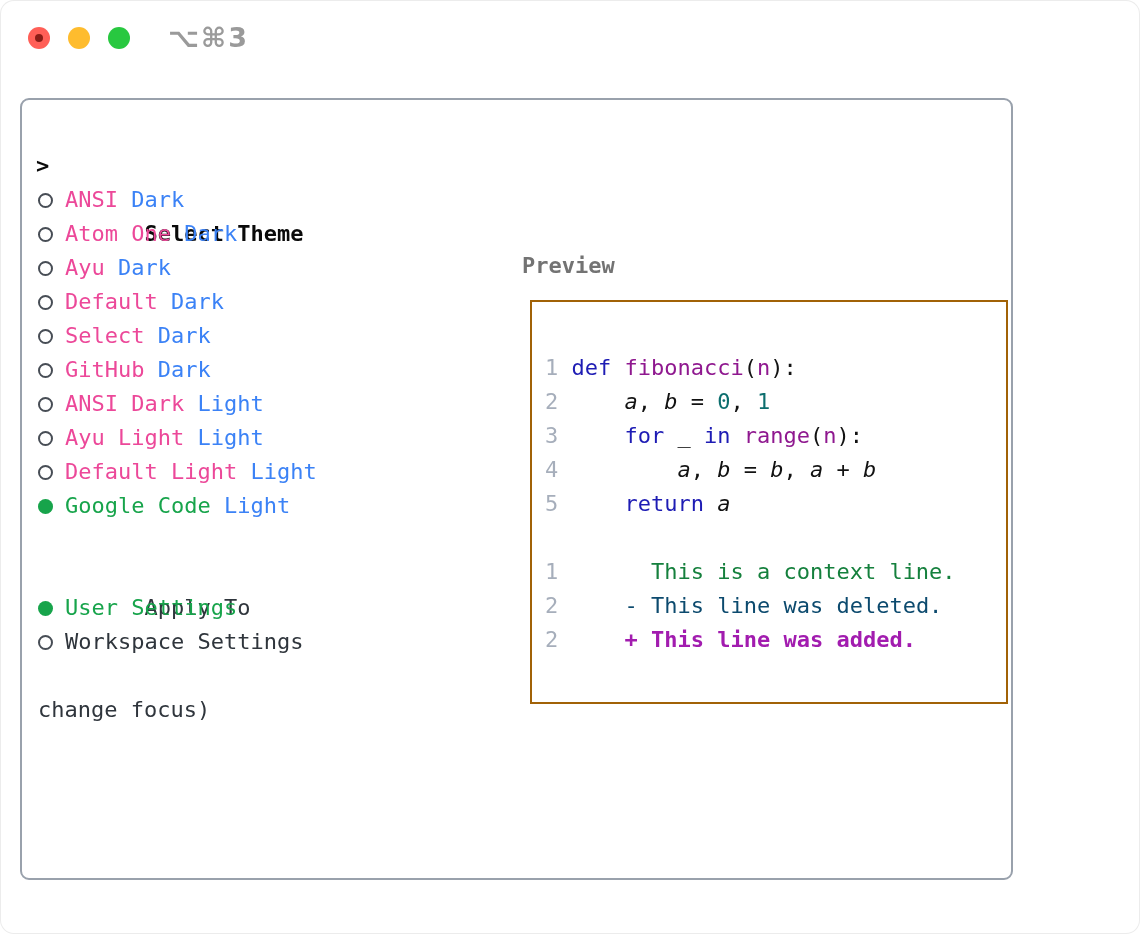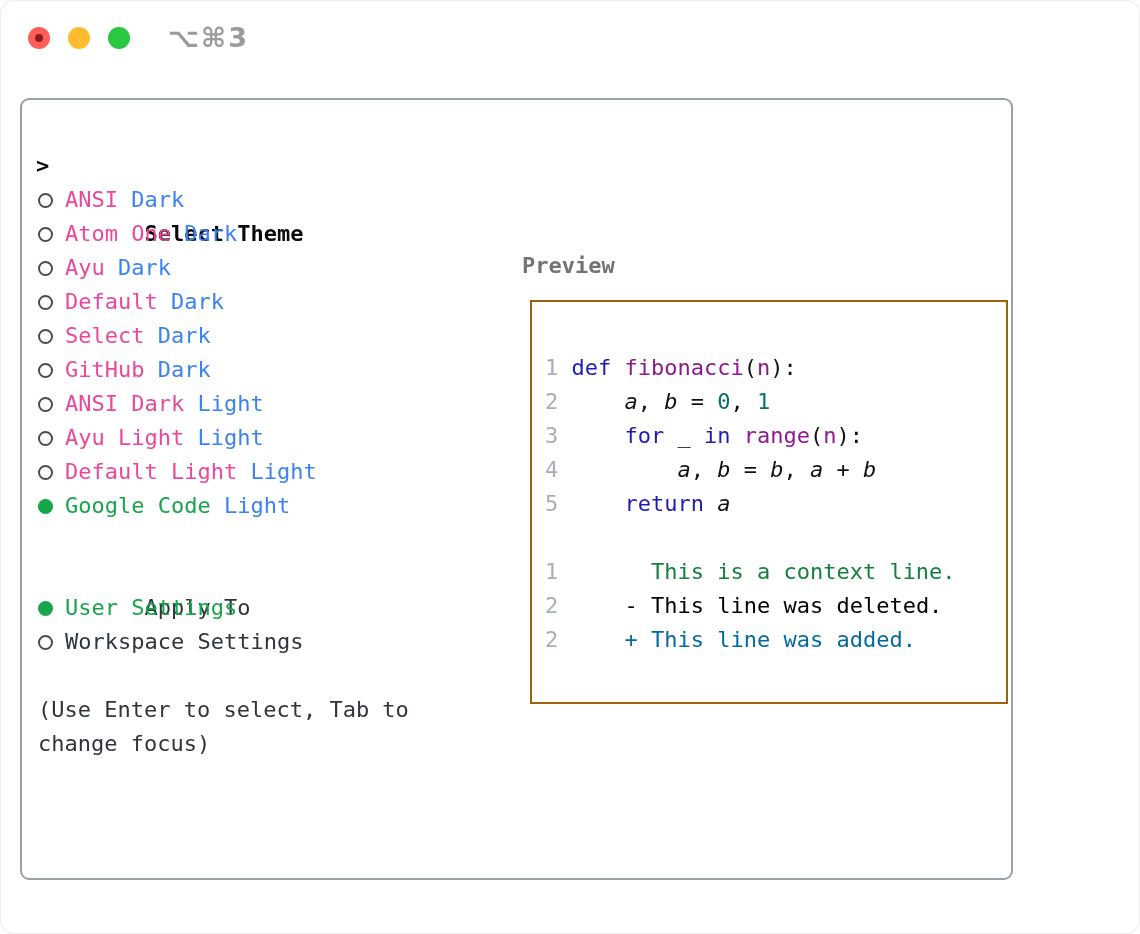--- a/index.html
+++ b/index.html
@@ -49,22 +49,22 @@
   }
   .code-area{position:absolute;left:13px;top:49px;right:4px;}
   .cl{height:34px;line-height:34px;font-size:22px;white-space:pre;}
   .lnum{color:#a6aebb;}
   .tk-pln{color:#121212;}
   .tk-kwd{color:#1e1cb4;}
   .tk-typ{color:#8f188f;}
   .tk-lit{color:#0c6e6e;}
   .tk-var{color:#121212;font-style:italic;}
   .diff-context{color:#15803d;margin-top:20px;}
-  .diff-deleted{color:#000000;}
-  .diff-added{color:#0369a1;}
+  .diff-deleted{color:#0c4a6e;}
+  .diff-added{color:#a21caf;font-weight:bold;}
 </style>
 </head>
 <body>
 
 <div class="titlebar">
   <div class="lights">
     <button class="light light-red"></button>
     <button class="light light-yellow"></button>
     <button class="light light-green"></button>
   </div>
@@ -92,21 +92,20 @@
       </div>
     <div class="spacer"></div>
     <div class="row">
       <span>Apply To</span>
     </div>
     <div id="apply-rows">
         <div class="row sel"><span class="marker"><span class="dot"></span></span><span class="theme-name">User Settings</span></div>
         <div class="row"><span class="marker"><span class="ring"></span></span><span>Workspace Settings</span></div>
       </div>
     <div class="spacer"></div>
-    <div class="row help-row">(Use Enter to select, Tab to</div>
     <div class="row help-row">change focus)</div>
   </div>
 
   <div class="preview-label">Preview</div>
 
   <div class="preview-box">
     <div class="code-area">
       <div id="code-lines">
           <div class="cl"><span class="lnum">1</span><span class="tk-pln"> </span><span class="tk-kwd">def</span><span class="tk-pln"> </span><span class="tk-typ">fibonacci</span><span class="tk-pln">(</span><span class="tk-typ">n</span><span class="tk-pln">):</span></div>
           <div class="cl"><span class="lnum">2</span><span class="tk-pln">     </span><span class="tk-var">a</span><span class="tk-pln">, </span><span class="tk-var">b</span><span class="tk-pln"> = </span><span class="tk-lit">0</span><span class="tk-pln">, </span><span class="tk-lit">1</span></div>

